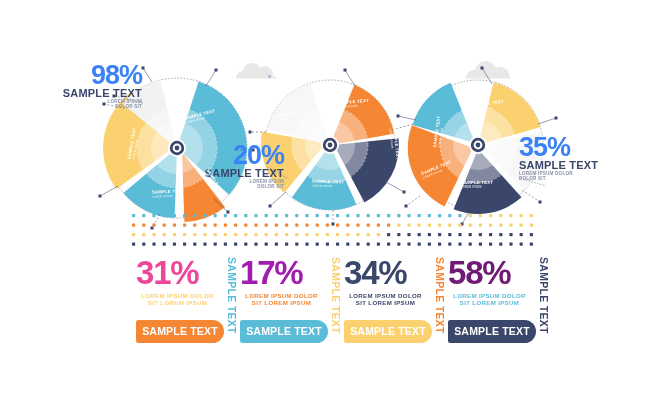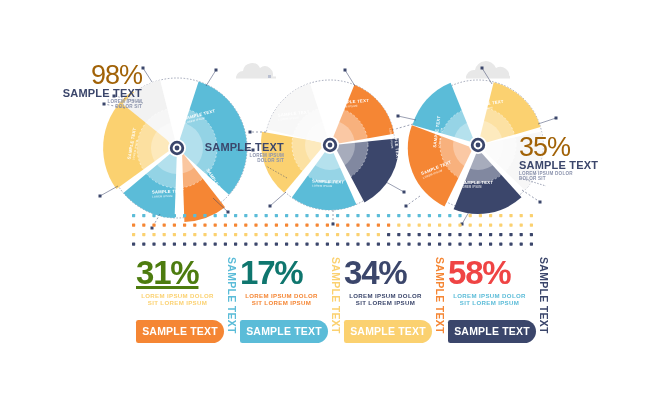--- a/index.html
+++ b/index.html
@@ -10,25 +10,25 @@
     overflow:hidden;
     position:relative;
   }
   #stage{position:absolute;left:0;top:0;width:650px;height:397px;}
   svg.layer{position:absolute;left:0;top:0;width:650px;height:397px;overflow:visible;}
 
   
   .callout{position:absolute;}
   .callout .pct{
     font-family:"Liberation Sans", sans-serif;
-    font-weight:normal;
+    font-weight:bold;
     font-size:27px;
     line-height:26px;
     letter-spacing:-1px;
-    color:#a16207;
+    color:#3b82f6;
     white-space:nowrap;
   }
   .callout .st{
     font-weight:bold;
     font-size:11px;
     line-height:11px;
     letter-spacing:.2px;
     color:#3b466b;
     white-space:nowrap;
   }
@@ -396,20 +396,21 @@
   </svg>
 
   <div class="callout ca-right" style="left:52px;top:62px;width:90px;">
     <div class="pct">98%</div>
     <div class="st">SAMPLE TEXT</div>
     <div class="li">LOREM IPSUM</div>
     <div class="li">DOLOR SIT</div>
   </div>
 
   <div class="callout ca-right" style="left:194px;top:142px;width:90px;">
+    <div class="pct">20%</div>
     <div class="st">SAMPLE TEXT</div>
     <div class="li">LOREM IPSUM</div>
     <div class="li">DOLOR SIT</div>
   </div>
 
   <div class="callout ca-left" style="left:489px;top:134px;width:100px;margin-left:30px;">
     <div class="pct">35%</div>
     <div class="st">SAMPLE TEXT</div>
     <div class="li">LOREM IPSUM DOLOR</div>
     <div class="li">DOLOR SIT</div>
@@ -460,35 +461,35 @@
   <div class="wlab light" style="left:421px;top:166px;transform:rotate(-22deg);">
     <div class="t1">SAMPLE TEXT</div>
     <div class="t2">LOREM IPSUM</div>
   </div>
   <div class="wlab light" style="left:423px;top:128px;transform:rotate(-82deg);">
     <div class="t1">SAMPLE TEXT</div>
     <div class="t2">LOREM IPSUM</div>
   </div>
 
   <div class="card" style="left:136px;top:256px;">
-    <div class="num" style="color: #4d7c0f; text-decoration: underline;">31%</div>
+    <div class="num" style="color: #ec4899;">31%</div>
     <div class="lorem" style="color: rgb(251, 209, 112);">
       <div>LOREM IPSUM DOLOR</div>
       <div>SIT LOREM IPSUM</div>
     </div>
     <div class="vert">
       <span style="color: rgb(91, 188, 216);">SAMPLE TEXT</span>
     </div>
     <div class="banner" style="background: rgb(245, 134, 52);">
       <span>SAMPLE TEXT</span>
     </div>
   </div>
 
   <div class="card" style="left:240px;top:256px;">
-    <div class="num" style="color: #0f766e;">17%</div>
+    <div class="num" style="color: #a21caf;">17%</div>
     <div class="lorem" style="color: rgb(245, 134, 52);">
       <div>LOREM IPSUM DOLOR</div>
       <div>SIT LOREM IPSUM</div>
     </div>
     <div class="vert">
       <span style="color: rgb(251, 209, 112);">SAMPLE TEXT</span>
     </div>
     <div class="banner" style="background: rgb(91, 188, 216);">
       <span>SAMPLE TEXT</span>
     </div>
@@ -502,21 +503,21 @@
     </div>
     <div class="vert">
       <span style="color: rgb(245, 134, 52);">SAMPLE TEXT</span>
     </div>
     <div class="banner" style="background: rgb(251, 209, 112);">
       <span>SAMPLE TEXT</span>
     </div>
   </div>
 
   <div class="card" style="left:448px;top:256px;">
-    <div class="num" style="color: #ef4444;">58%</div>
+    <div class="num" style="color: #701a75;">58%</div>
     <div class="lorem" style="color: rgb(91, 188, 216);">
       <div>LOREM IPSUM DOLOR</div>
       <div>SIT LOREM IPSUM</div>
     </div>
     <div class="vert">
       <span style="color: rgb(59, 70, 107);">SAMPLE TEXT</span>
     </div>
     <div class="banner" style="background: rgb(59, 70, 107);">
       <span>SAMPLE TEXT</span>
     </div>

